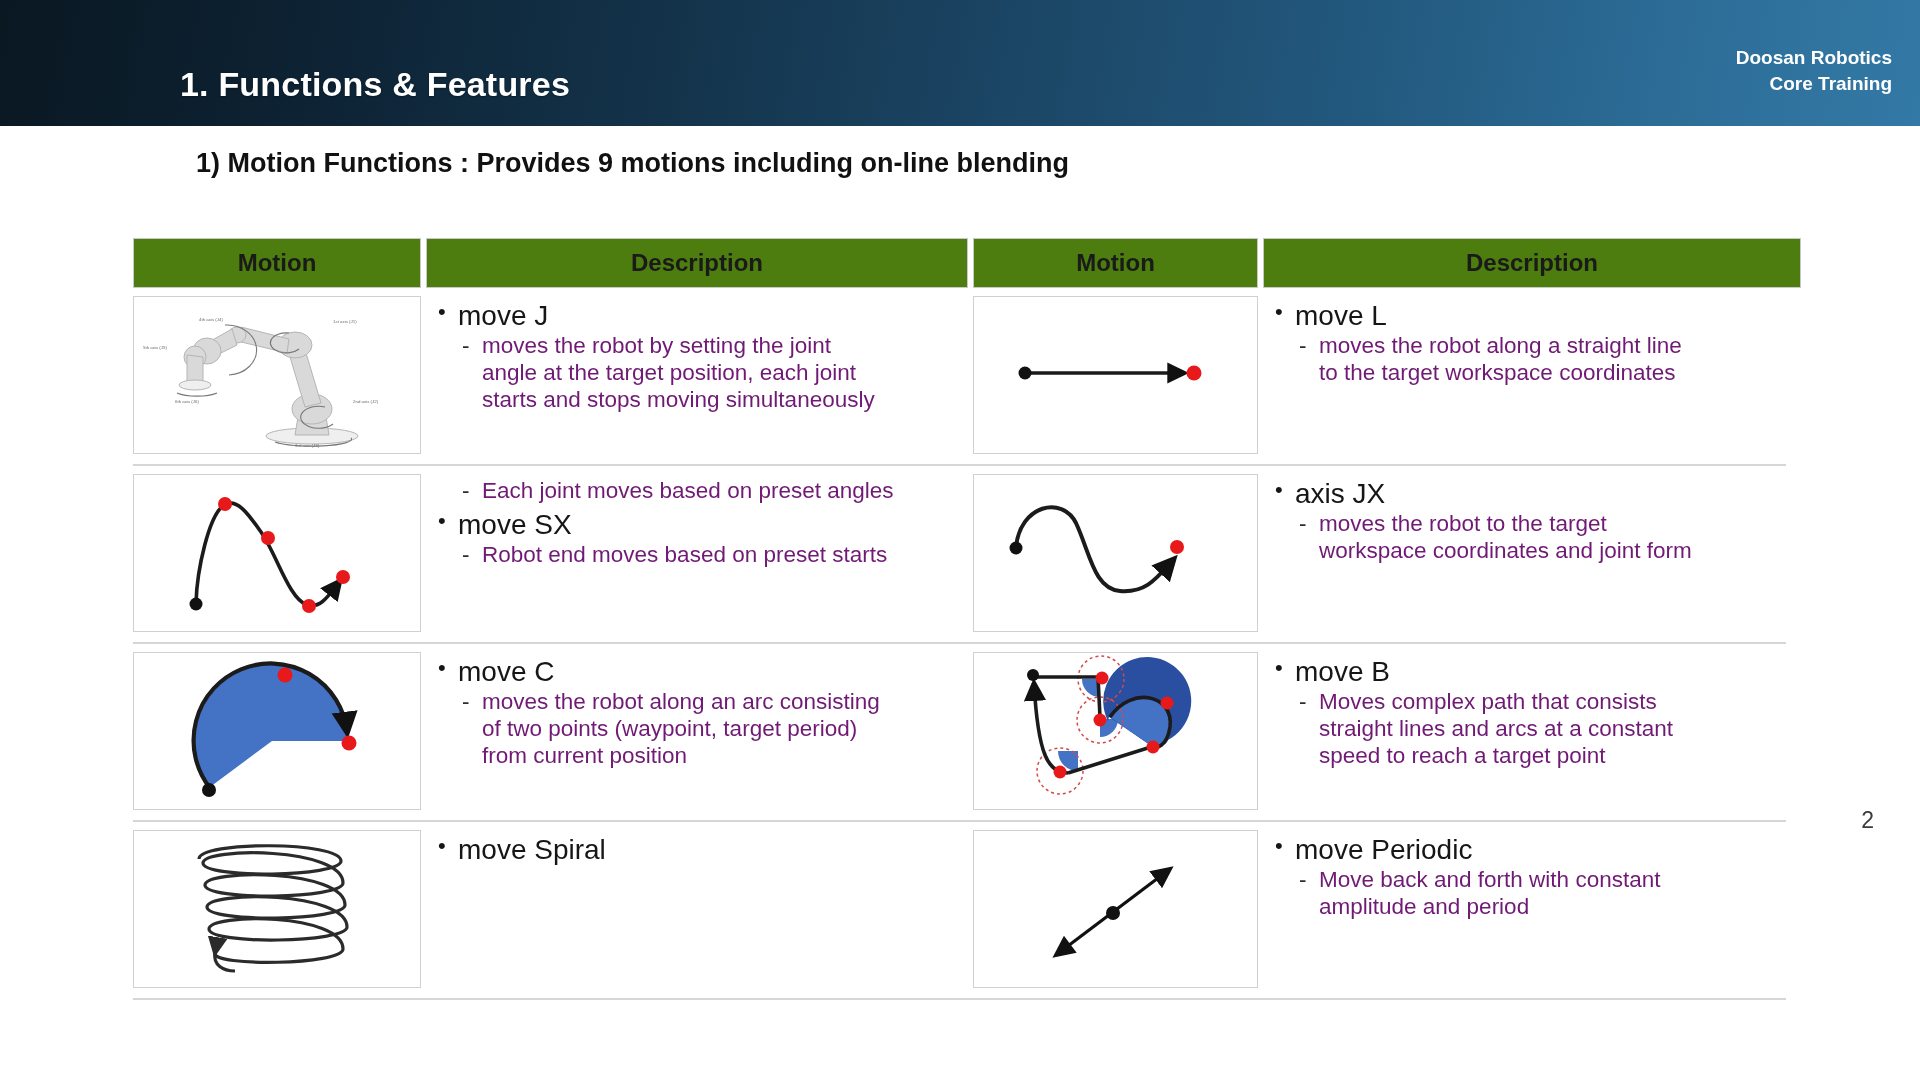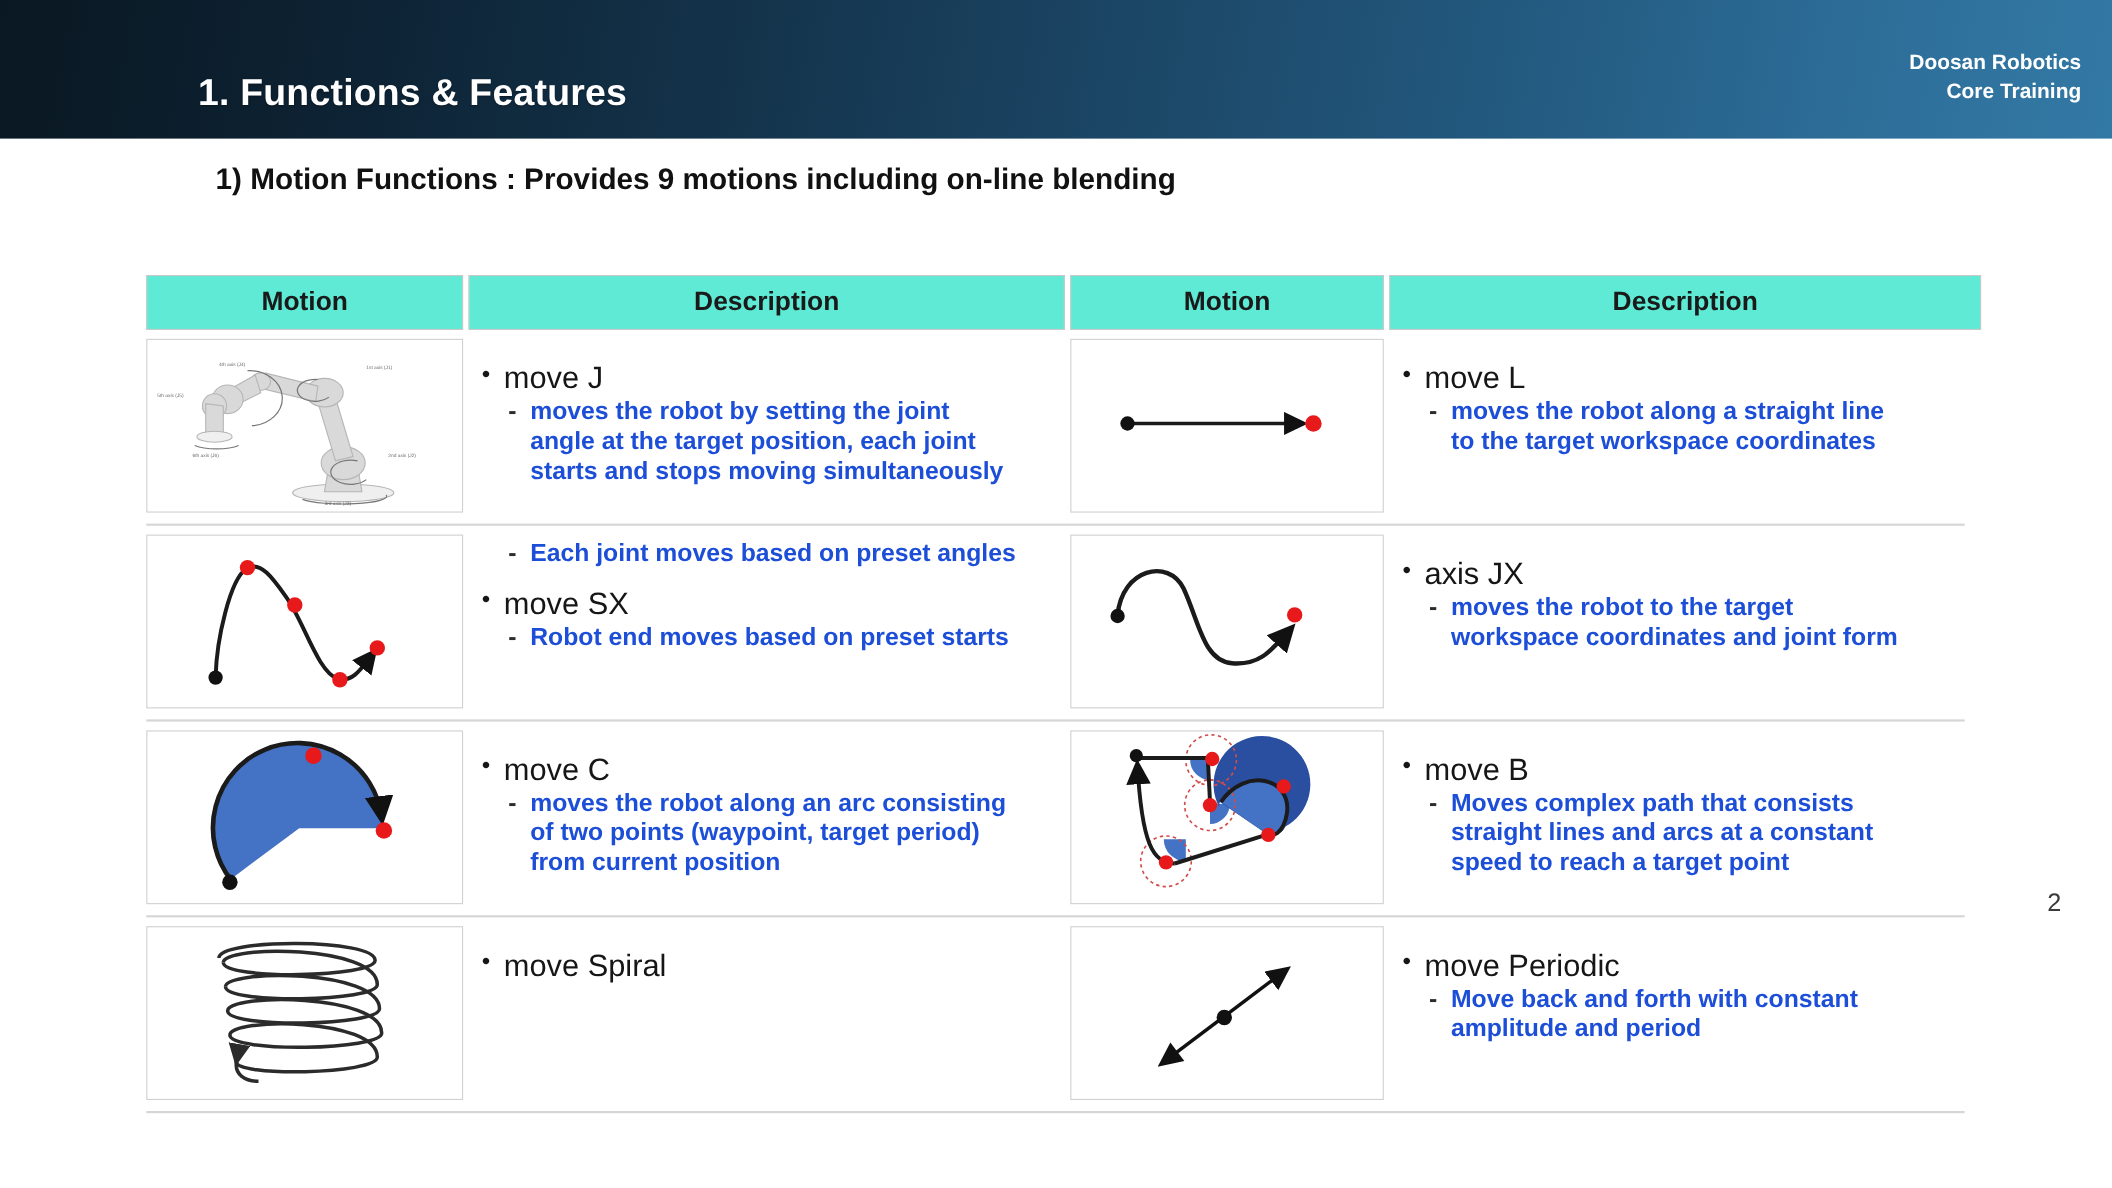--- a/index.html
+++ b/index.html
@@ -62,29 +62,28 @@
     left: 133px; top: 238px;
     width: 1653px;
   }
   .thead {
     display: grid;
     grid-template-columns: 288px 542px 285px 538px;
     gap: 5px;
   }
   .th {
     height: 50px;
-    background: #5eead4;
+    background: #4d7c0f;
     border: 1px solid #c9c9c9;
     display: flex;
     align-items: center;
     justify-content: center;
     font-size: 24px;
     font-weight: bold;
     color: #1a1a1a;
-    margin-top: 12px;
   }
   .row {
     display: grid;
     grid-template-columns: 288px 542px 285px 538px;
     gap: 5px;
     border-bottom: 2px solid #d6d6d6;
     padding: 8px 0 10px 0;
   }
   .row:last-child { border-bottom: 2px solid #d6d6d6; }
 
@@ -106,37 +105,35 @@
   .r4 .cell-fig { height: 158px; }
 
   .item-title {
     font-size: 28px;
     color: #161616;
     font-weight: normal;
     line-height: 1.16;
     position: relative;
     padding-left: 22px;
     margin-bottom: 1px;
-    margin-top: 16px;
   }
   .item-title::before {
     content: "\2022";
     position: absolute;
     left: 2px; top: -1px;
     font-size: 22px;
     color: #161616;
   }
   .item-sub {
     font-size: 22.5px;
-    color: #1d4ed8;
+    color: #701a75;
     line-height: 1.18;
     padding-left: 46px;
     position: relative;
     margin-bottom: 4px;
-    font-weight: bold;
   }
   .item-sub::before {
     content: "-";
     position: absolute;
     left: 26px; top: 0;
     color: #2c2c2c;
   }
   .item-sub .ln { display: block; white-space: nowrap; }
 
   

